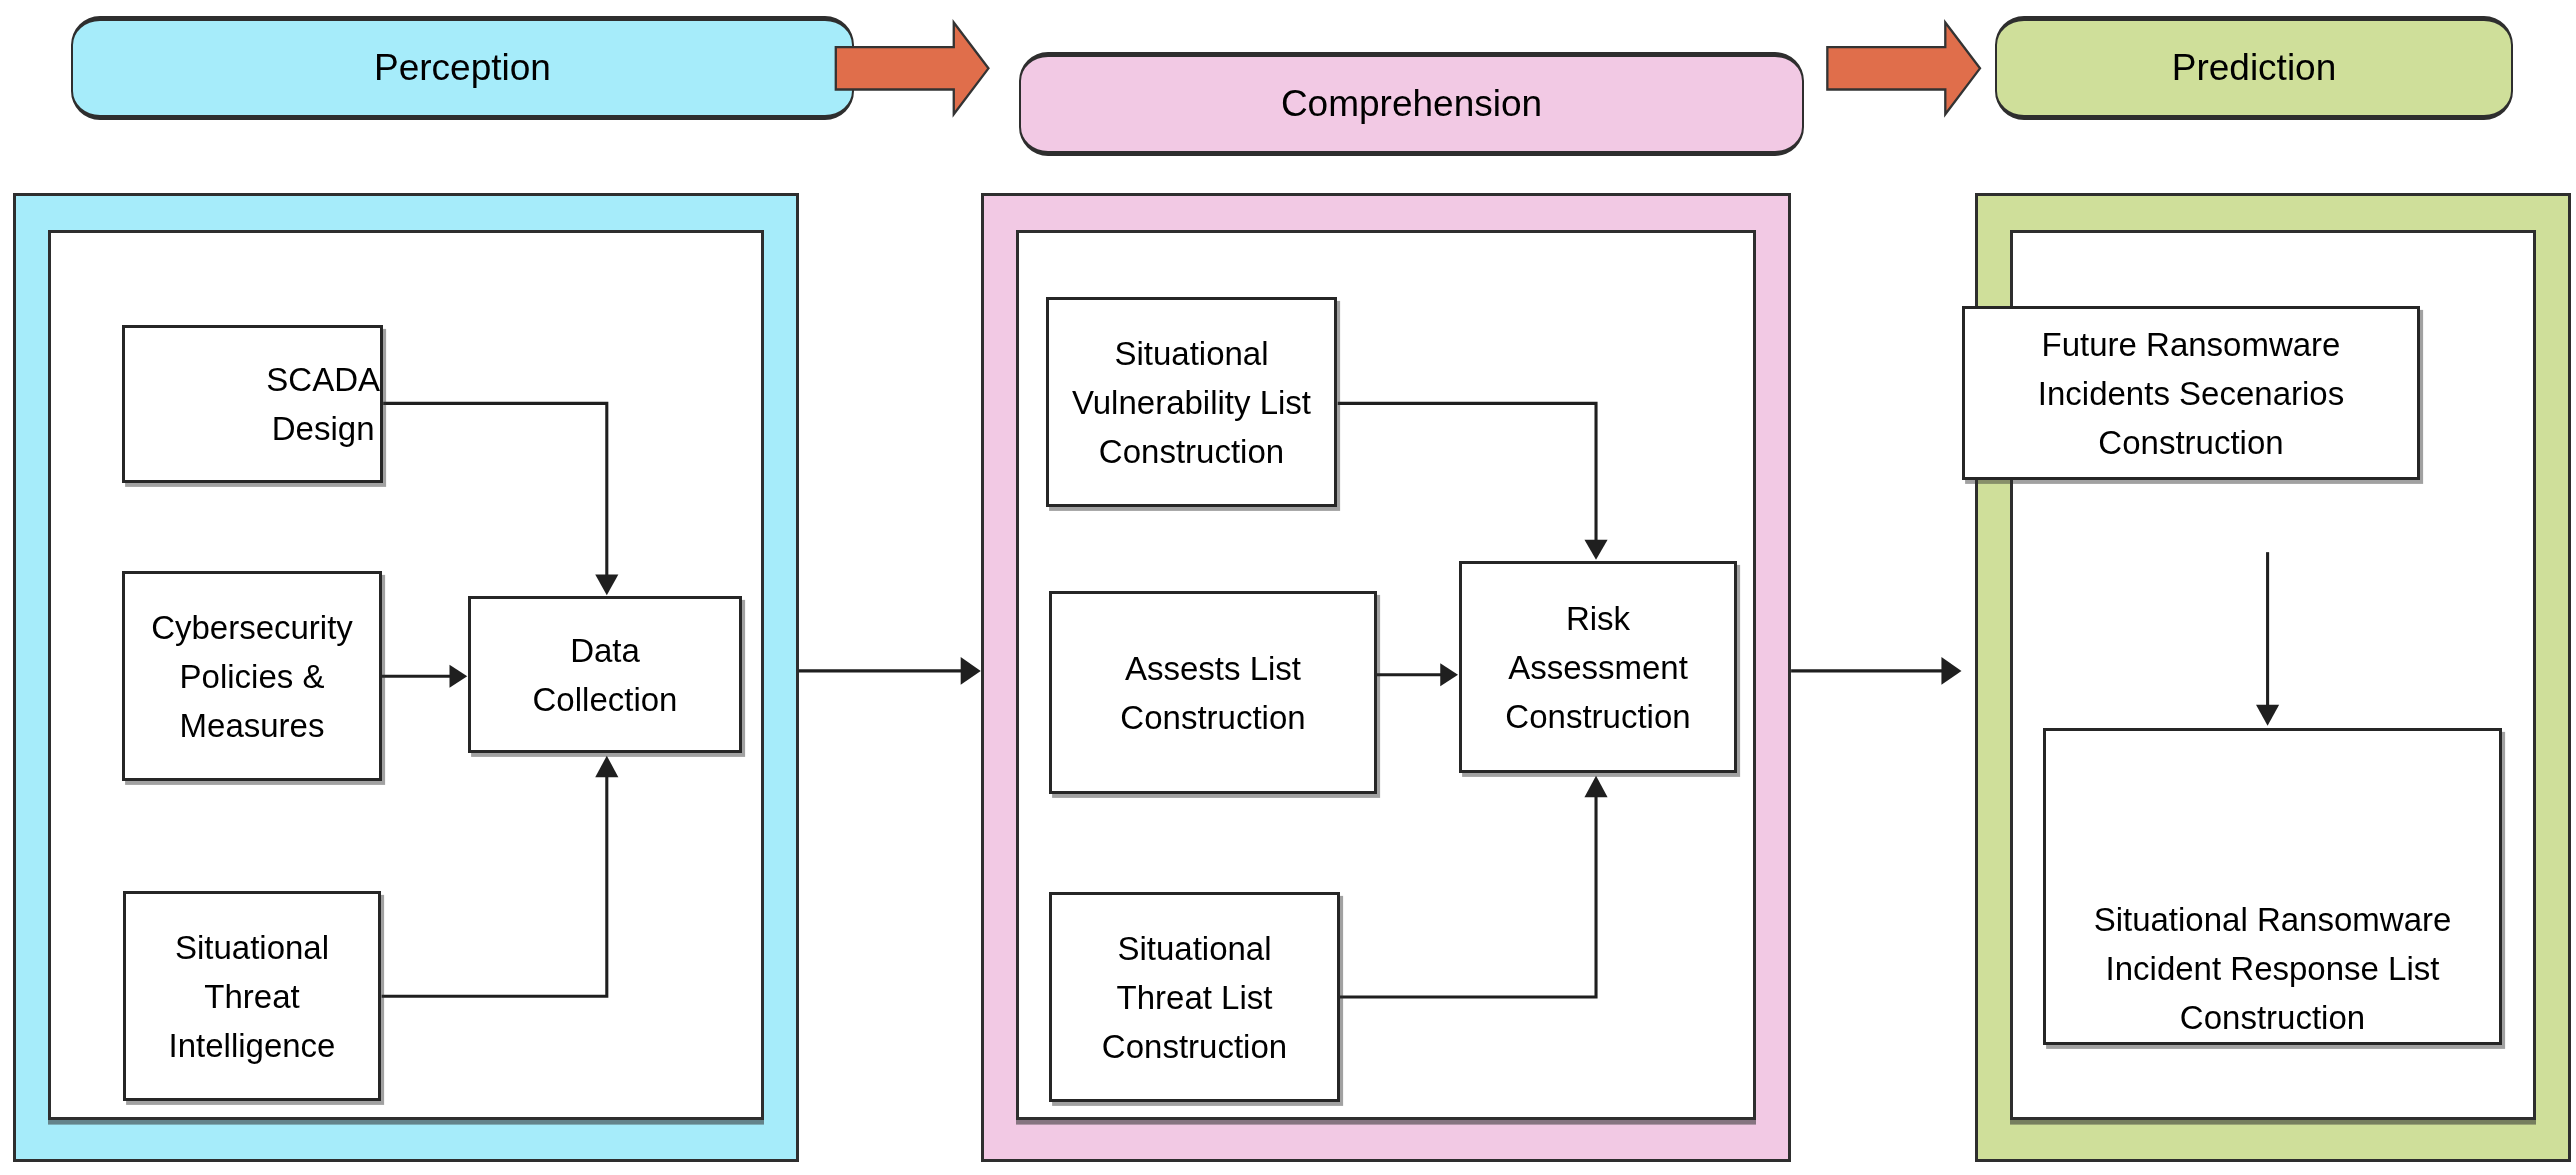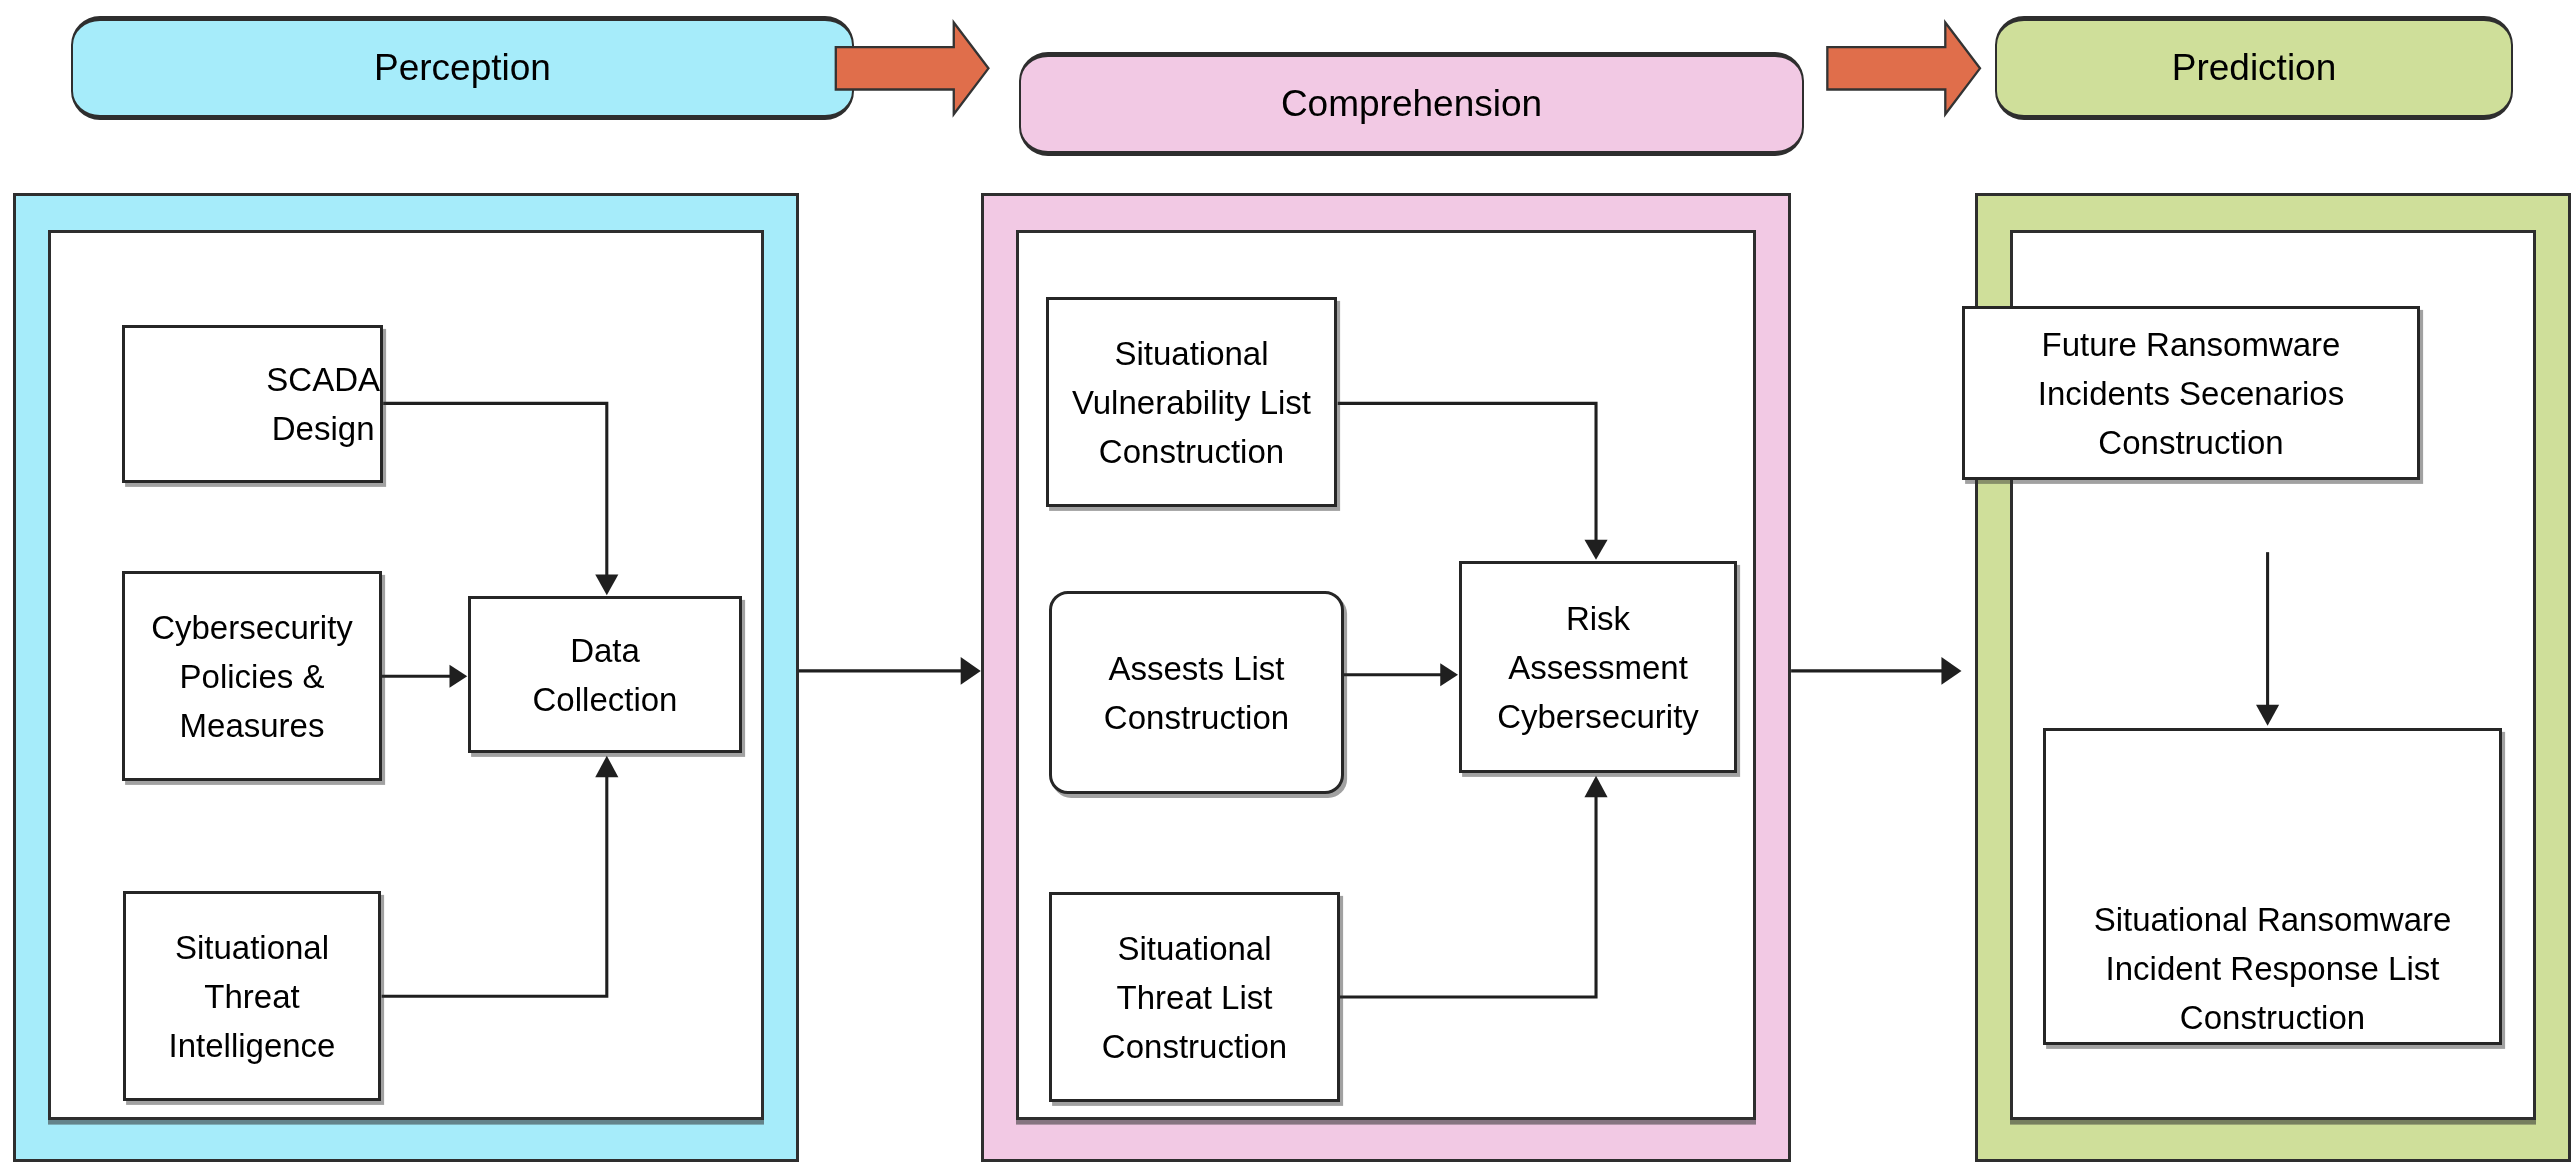--- a/index.html
+++ b/index.html
@@ -55,21 +55,21 @@
     font-size:33px;line-height:49px;
     white-space:pre-line;
   }
   
   .n-scada{left:122px;top:325px;width:261px;height:158px;justify-content:flex-end;}
   .n-cyber{left:122px;top:571px;width:260px;height:210px;}
   .n-threat-intel{left:123px;top:891px;width:258px;height:210px;}
   .n-data-collection{left:468px;top:596px;width:274px;height:157px;}
   
   .n-vuln{left:1046px;top:297px;width:291px;height:210px;}
-  .n-assets{left:1049px;top:591px;width:295px;height:203px;border-radius:19px;}
+  .n-assets{left:1049px;top:591px;width:328px;height:203px;}
   .n-threat-list{left:1049px;top:892px;width:291px;height:210px;}
   .n-risk{left:1459px;top:561px;width:278px;height:212px;}
   
   .n-future{left:1962px;top:306px;width:458px;height:174px;}
   .n-response{left:2043px;top:728px;width:459px;height:317px;align-items:flex-end;}
   
   .overlay{
     position:absolute;left:0;top:0;width:2576px;height:1176px;
     pointer-events:none;
   }
@@ -159,21 +159,21 @@
 Construction</span>
   </div>
   <div class="node n-threat-list">
     <span>Situational
 Threat List
 Construction</span>
   </div>
   <div class="node n-risk">
     <span>Risk
 Assessment
-Cybersecurity</span>
+Construction</span>
   </div>
 
   <div class="node n-future">
     <span>Future Ransomware
 Incidents Secenarios
 Construction</span>
   </div>
   <div class="node n-response">
     <span>Situational Ransomware
 Incident Response List

